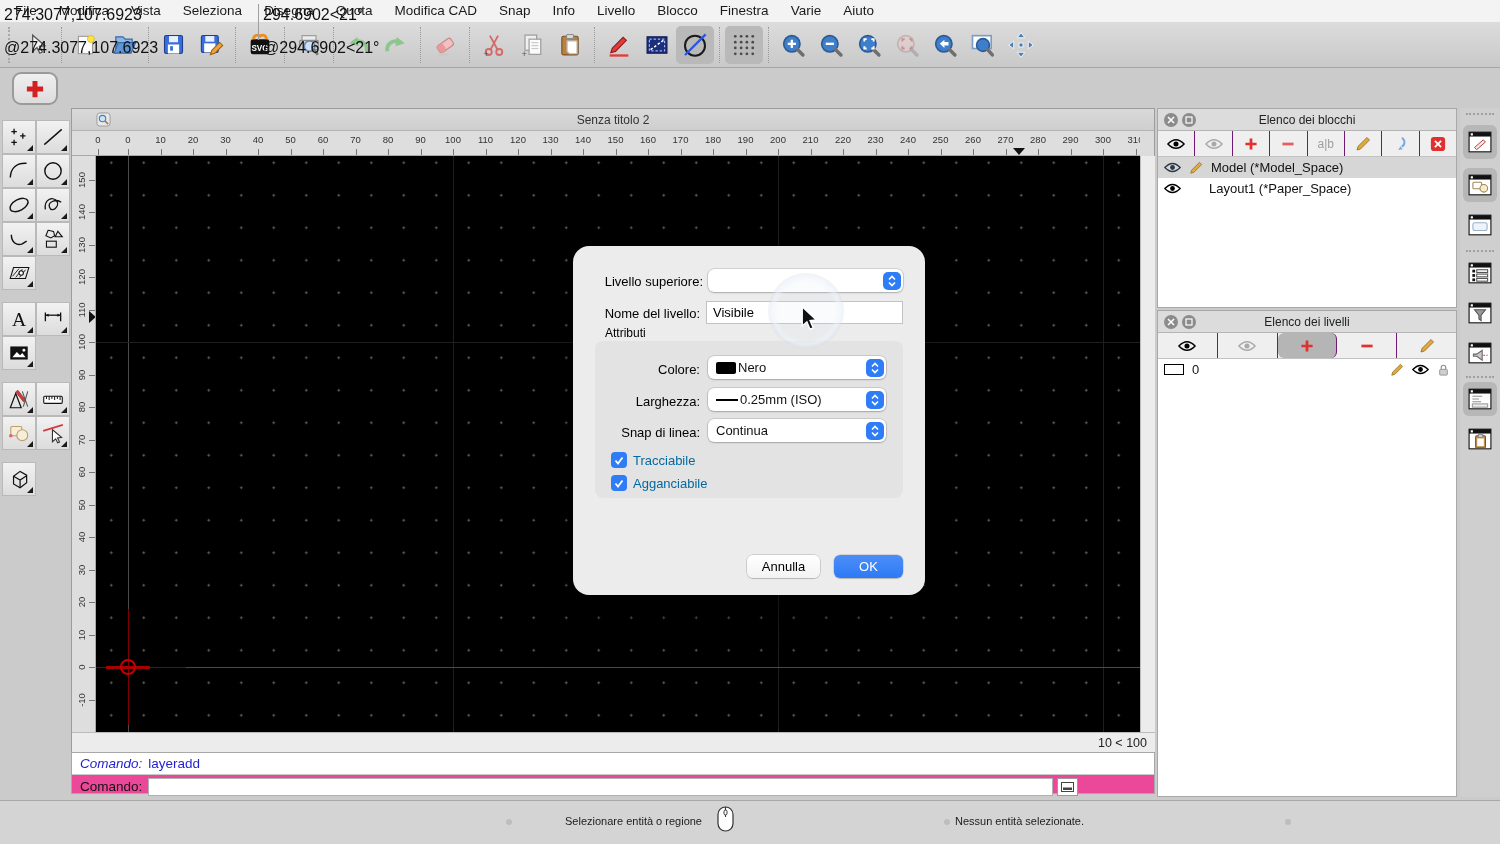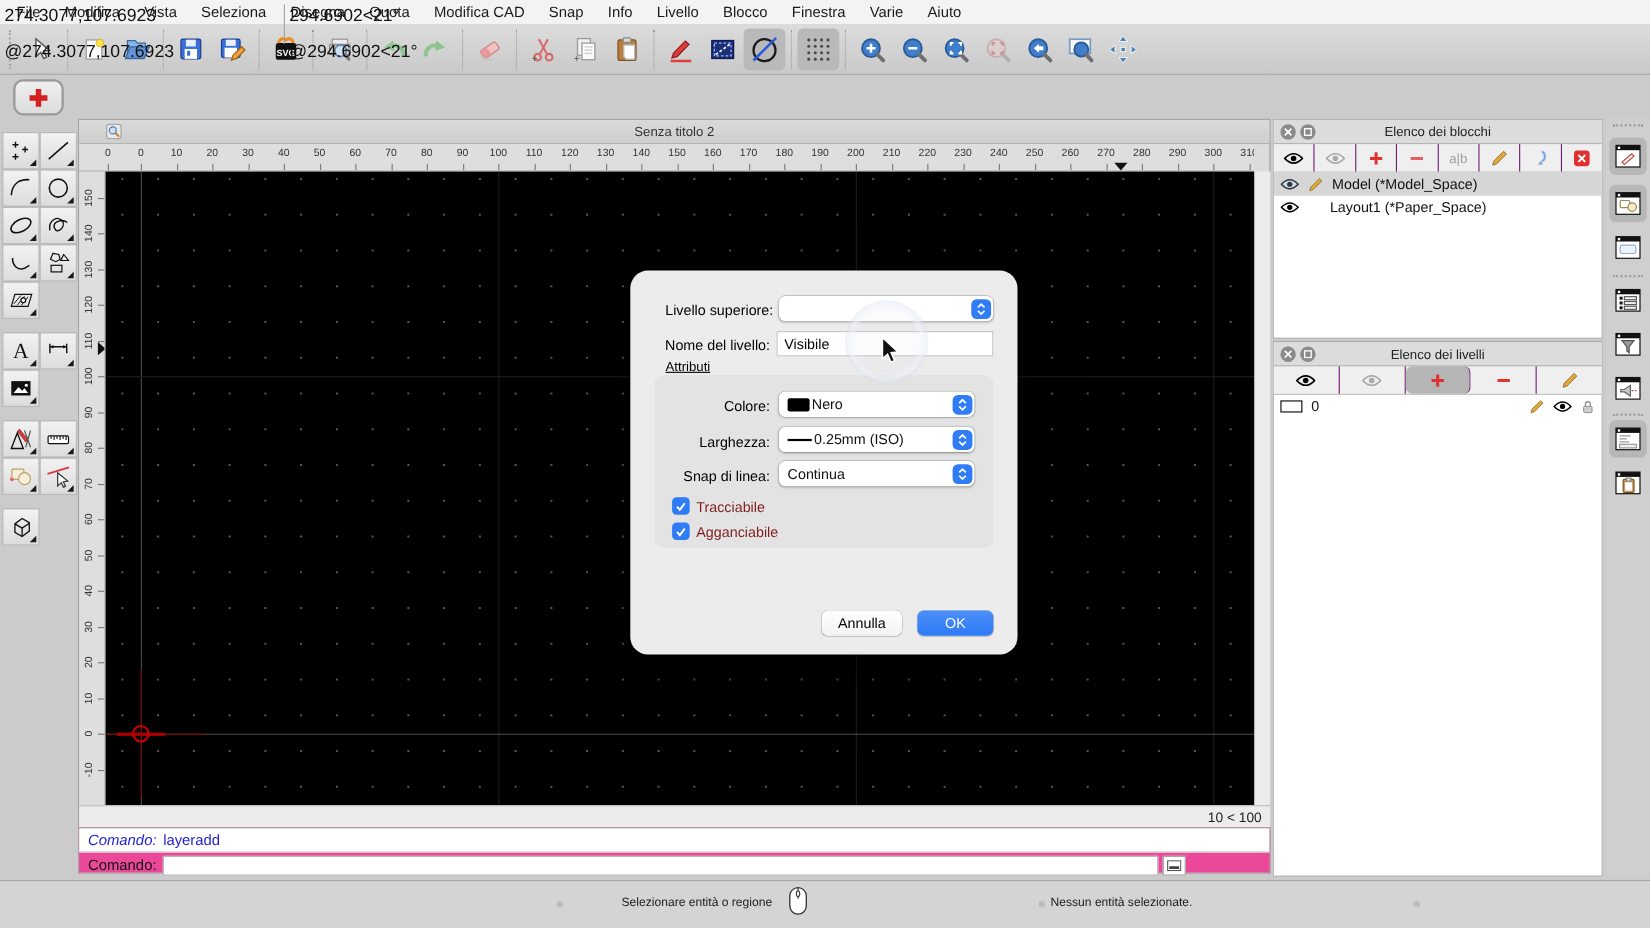--- a/index.html
+++ b/index.html
@@ -120,21 +120,21 @@
            display:flex; align-items:center; padding-left:8px; gap:2px; }
   .popup .chev { position:absolute; right:2px; top:2.5px; width:18px; height:18px; background:#2f7cf7;
                  border-radius:5px; display:flex; align-items:center; justify-content:center; }
   .swatch-black { width:20px; height:12px; background:#000; border-radius:2px; }
   .dashline { width:22px; height:2px; background:#000; }
   .dinput { position:absolute; height:23px; background:#fff; border:1px solid #c3c3c3;
             font-family:"Liberation Sans",sans-serif; font-size:13px; padding:0 6px; }
   .group { position:absolute; left:22px; top:95px; width:308px; height:157px; background:#e3e3e3; border-radius:8px; }
   .cb { position:absolute; width:16px; height:16px; background:#2f7cf7; border-radius:4px;
         display:flex; align-items:center; justify-content:center; }
-  .cblabel { position:absolute; color:#7f1d1d; }
+  .cblabel { position:absolute; color:#0369a1; }
   .dbtnrow button { position:absolute; height:23px; border:none; border-radius:6px; font-size:13px;
         font-family:"Liberation Sans",sans-serif; }
   .btn-cancel { left:174px; top:309px; width:73px; background:linear-gradient(#ffffff,#f3f3f3);
         box-shadow:0 0 0 0.5px rgba(0,0,0,.25), 0 1px 1px rgba(0,0,0,.12); color:#000; }
   .btn-ok { left:261px; top:309px; width:69px; background:linear-gradient(#4c8ef8,#2d7af6); color:#fff;
         box-shadow:0 0 0 0.5px rgba(0,0,0,.2), 0 1px 1px rgba(0,0,0,.15); }
 
   .halo { position:absolute; left:768px; top:273px; width:76px; height:76px; border-radius:50%; pointer-events:none;
           background:radial-gradient(circle, rgba(205,218,232,0.10) 0 52%, rgba(237,243,250,0.60) 62%,
                      rgba(205,218,232,0.32) 70%, rgba(180,195,215,0.14) 76%, transparent 80%); }
@@ -923,21 +923,21 @@
   <div class="popup" style="left:135px; top:23px; width:195px;">
     <span></span>
     <span class="chev">
         <svg width="10" height="12" viewBox="0 0 10 12">
           <path d="M2 4.5L5 1.5l3 3M2 7.5l3 3 3-3" fill="none" stroke="#fff" stroke-width="1.6"></path>
         </svg>
       </span>
   </div>
   <div class="dlabel" style="left:0; top:60px; width:127px;">Nome del livello:</div>
   <input class="dinput" style="left: 133px; top: 55px; width: 197px;" value="Visibile">
-  <div class="dlabel" style="left:32px; top:80px; text-align:left; font-size:12px;text-decoration:underline;">Attributi</div>
+  <div class="dlabel" style="left:32px; top:80px; text-align:left; font-size:12px;">Attributi</div>
   <div class="group"></div>
   <div class="dlabel" style="left:0; top:116px; width:127px;">Colore:</div>
   <div class="popup" style="left:135px; top:110px; width:178px;">
     <span class="swatch-black"></span>
     <span>Nero</span>
     <span class="chev">
         <svg width="10" height="12" viewBox="0 0 10 12">
           <path d="M2 4.5L5 1.5l3 3M2 7.5l3 3 3-3" fill="none" stroke="#fff" stroke-width="1.6"></path>
         </svg>
       </span>

